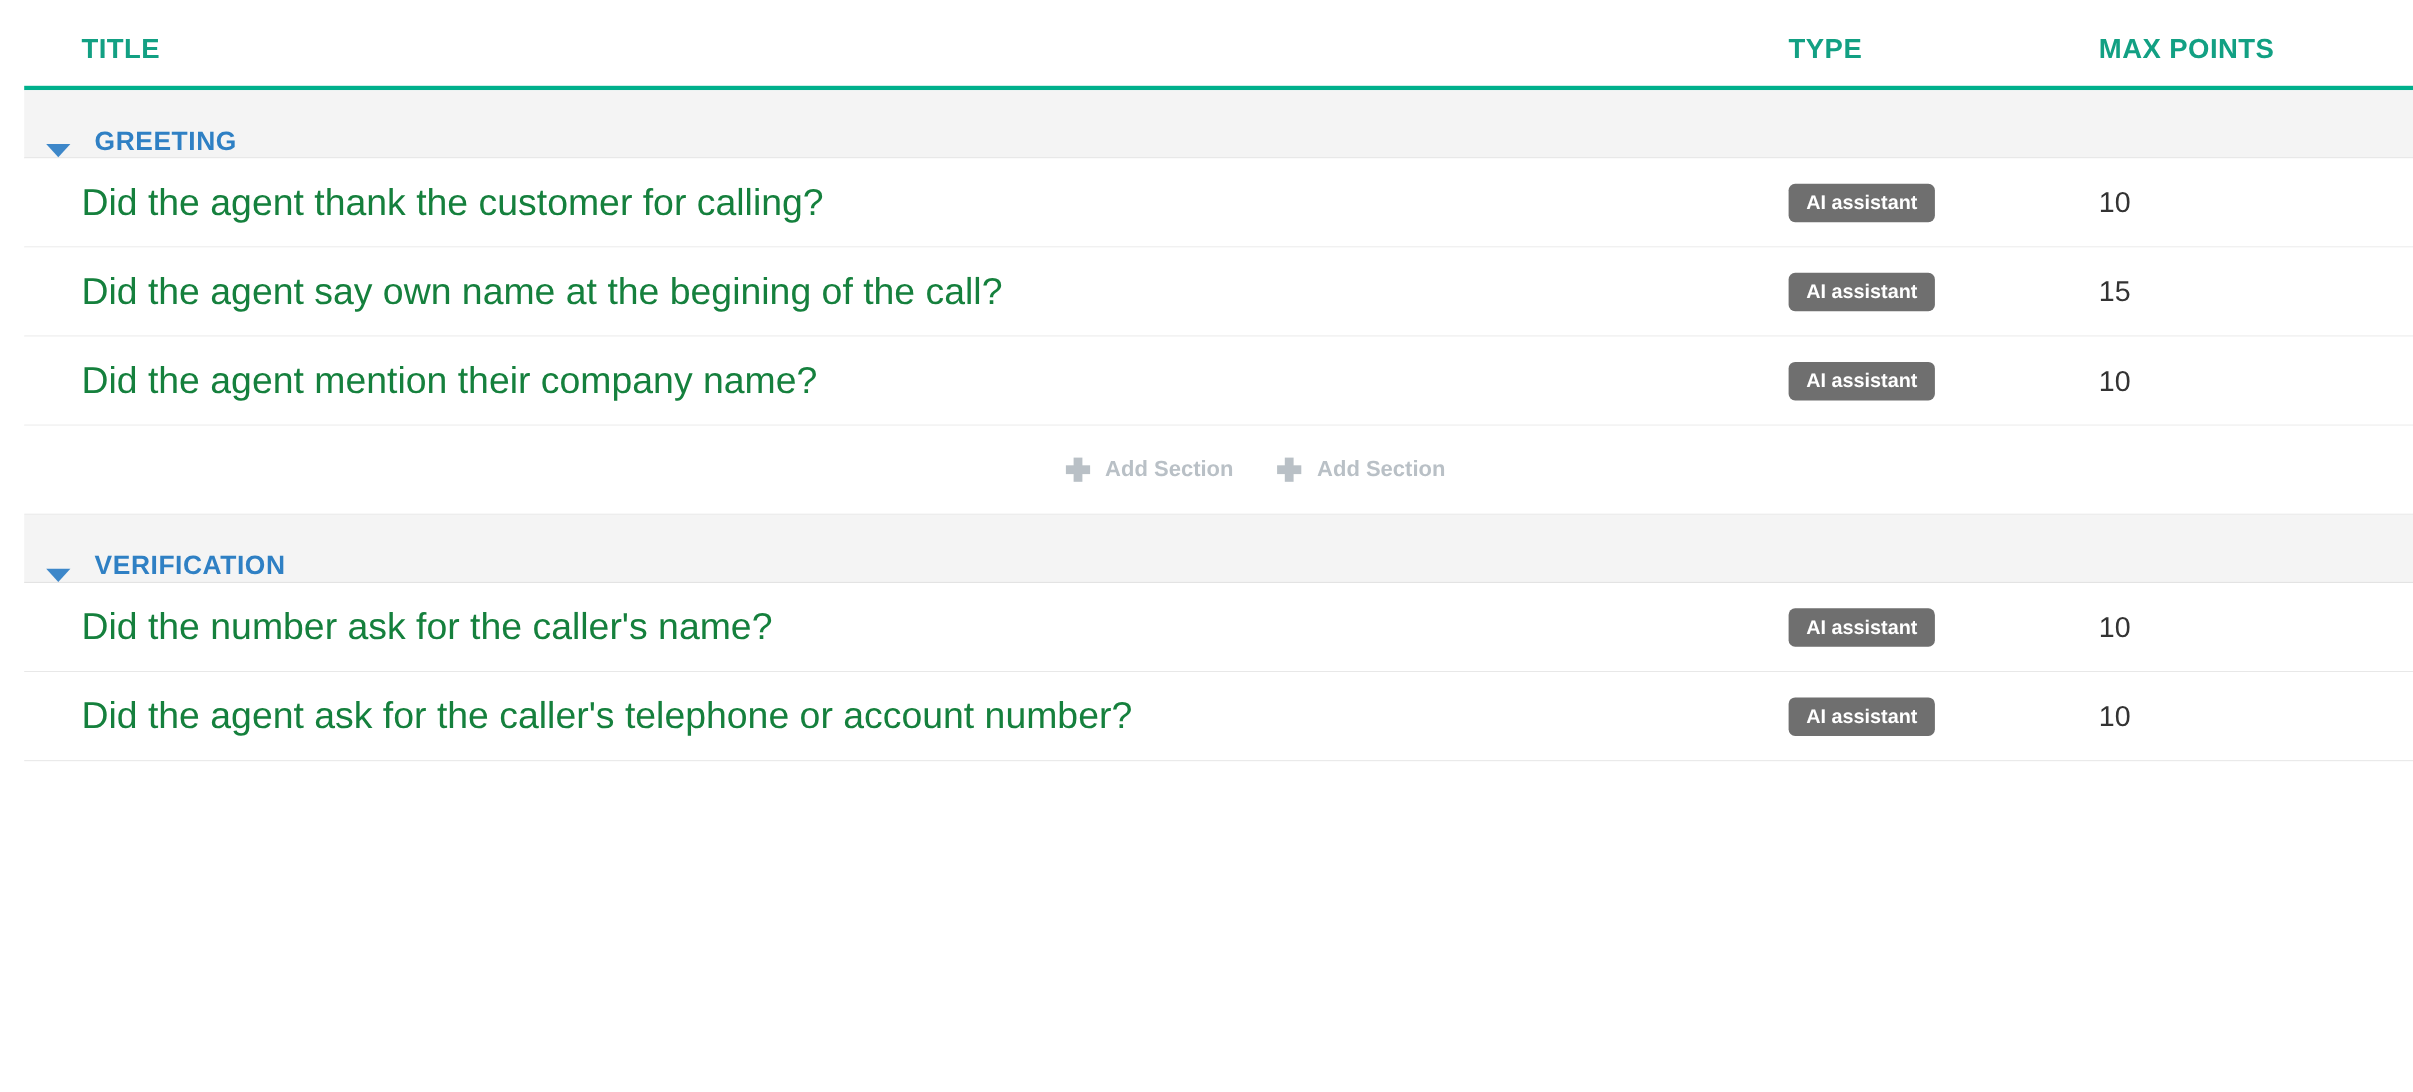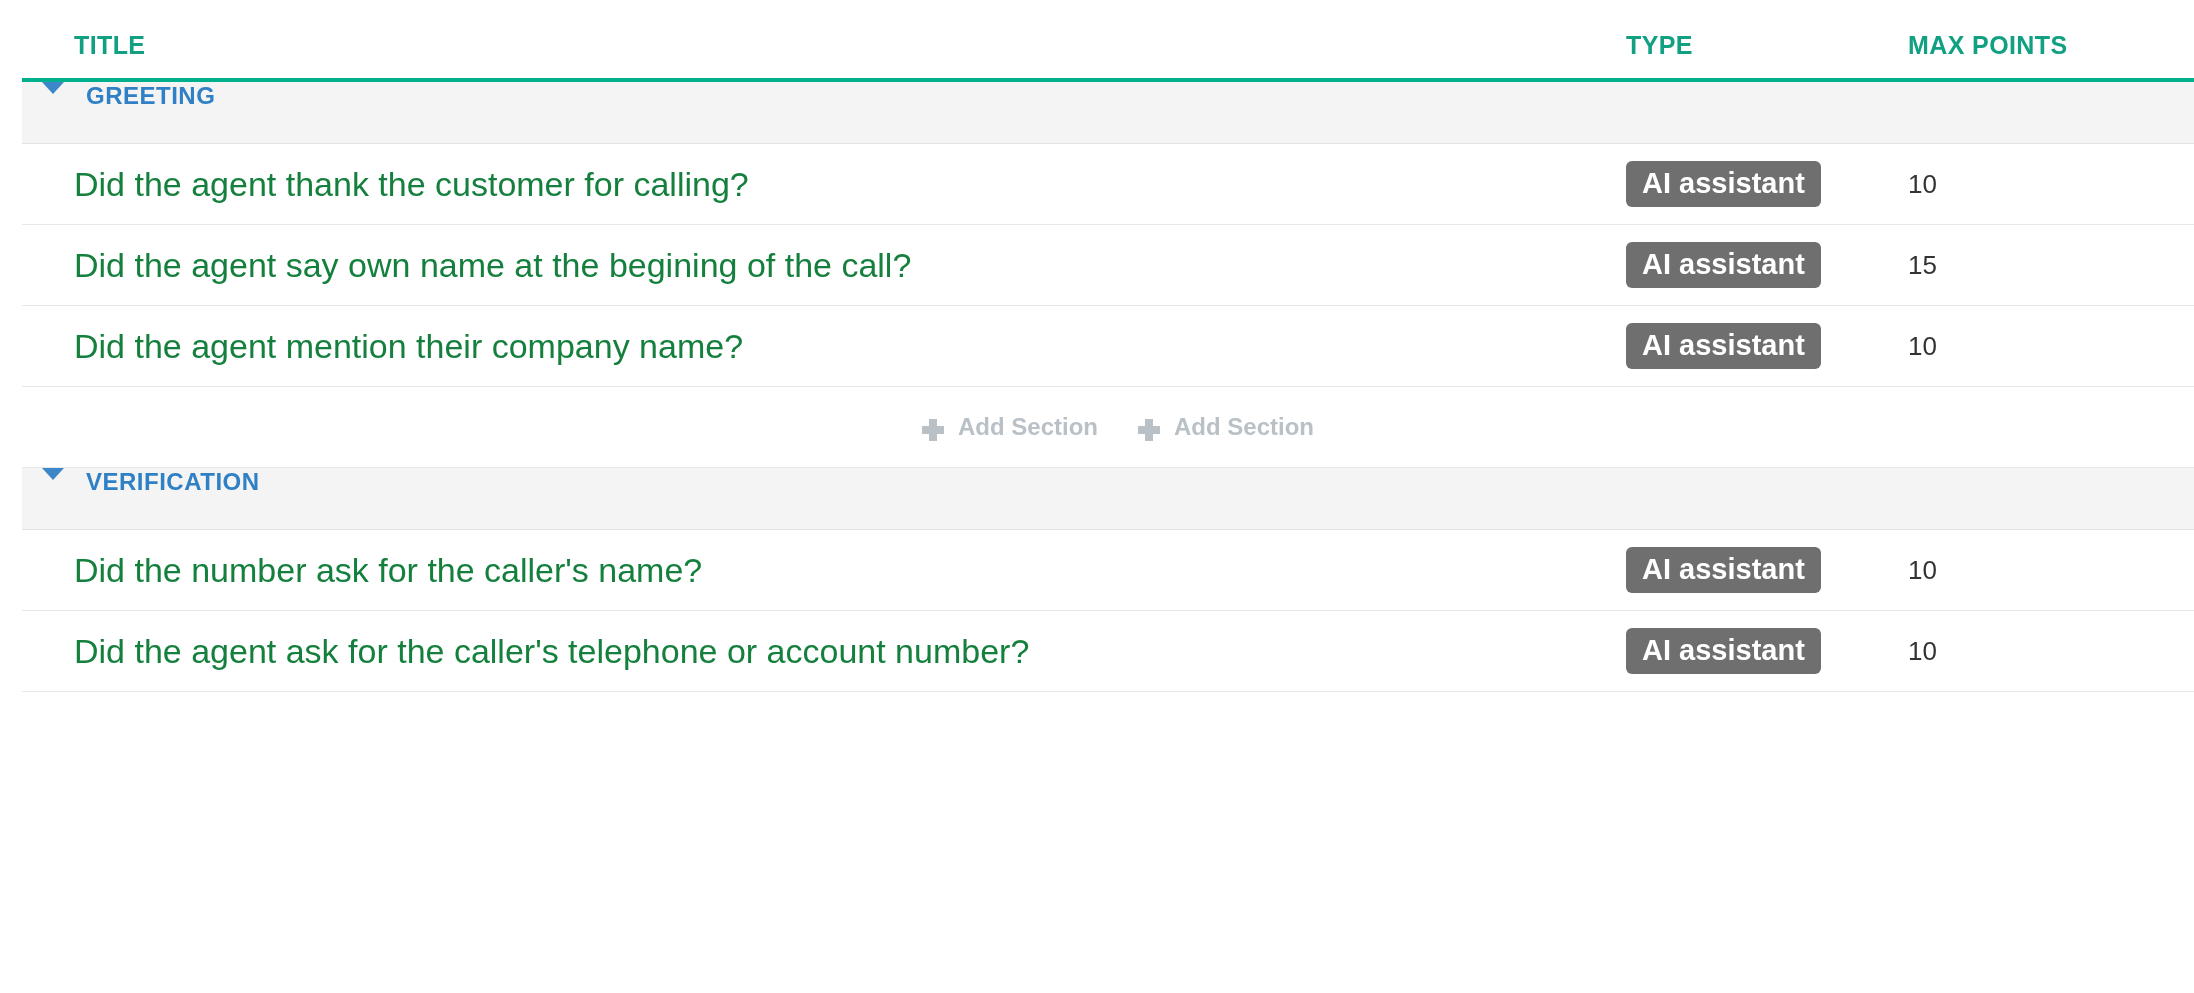--- a/index.html
+++ b/index.html
@@ -48,21 +48,21 @@
     text-transform: uppercase;
     white-space: nowrap;
   }
   .col-title   { width: 1604px; padding-left: 52px; box-sizing: border-box; }
   .col-type    { width: 282px; box-sizing: border-box; }
   .col-points  { width: 286px; box-sizing: border-box; }
 
   
   .section-row {
     display: flex;
-    align-items: flex-start;
+    align-items: flex-end;
     height: 62px;
     background: #f4f4f4;
     border-bottom: 1px solid #e3e3e3;
     box-sizing: border-box;
     padding-left: 20px;
     cursor: pointer;
   }
   .caret {
     width: 0;
     height: 0;
@@ -105,21 +105,21 @@
   .q-type {
     width: 282px;
     box-sizing: border-box;
     display: flex;
     align-items: center;
   }
   .badge {
     display: inline-block;
     background: #6f6f6f;
     color: #ffffff;
-    font-size: 29px;
+    font-size: 18px;
     font-weight: bold;
     border-radius: 6px;
     padding: 8px 16px 9px 16px;
     line-height: 1;
     white-space: nowrap;
   }
   .q-points {
     width: 286px;
     box-sizing: border-box;
     color: #333333;
@@ -133,23 +133,23 @@
     align-items: center;
     justify-content: flex-end;
     height: 81px;
     border-bottom: 1px solid #e8e8e8;
     background: #ffffff;
     box-sizing: border-box;
     padding-right: 880px;
   }
   .add-action {
     display: inline-flex;
-    align-items: flex-end;
+    align-items: flex-start;
     color: #b9c0c6;
-    font-size: 24px;
+    font-size: 20px;
     font-weight: bold;
     white-space: nowrap;
     margin-left: 40px;
     cursor: pointer;
   }
   .plus-icon {
     position: relative;
     width: 22px;
     height: 22px;
     margin-right: 14px;

